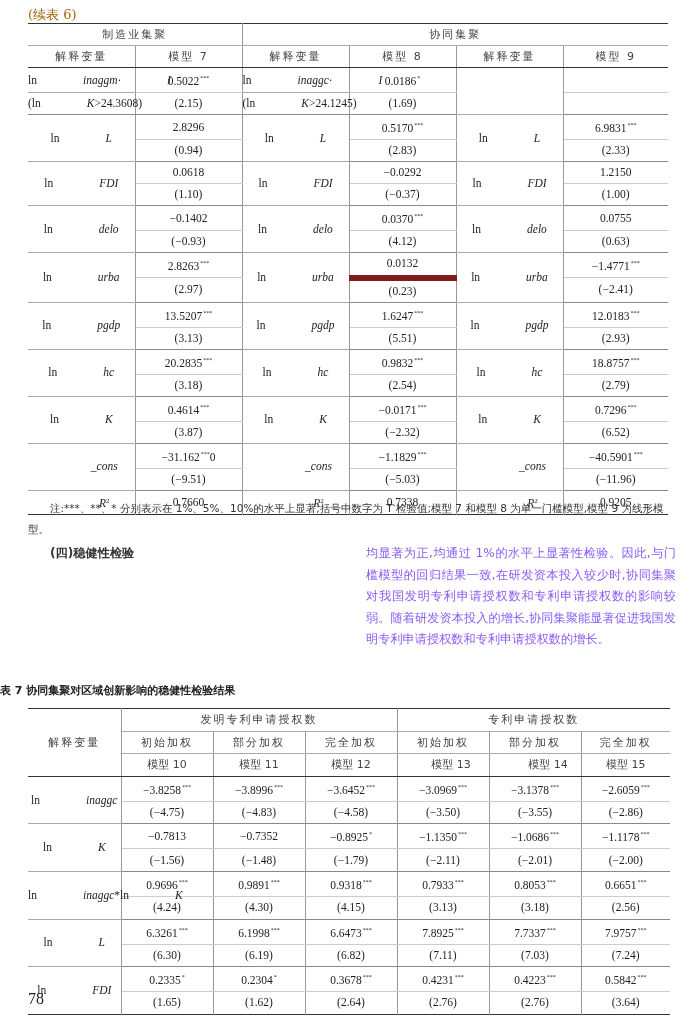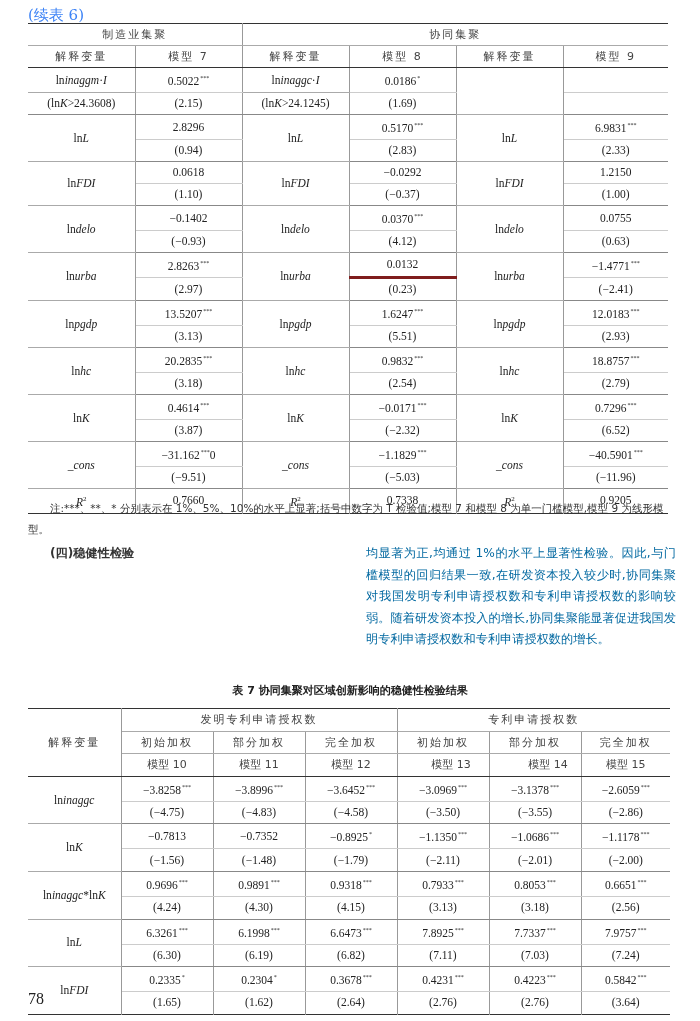--- a/index.html
+++ b/index.html
@@ -2,44 +2,44 @@
 <html><head>
 <meta charset="utf-8">
 <style>
   html, body { margin: 0; padding: 0; background: #ffffff; }
   body {
     width: 700px; height: 1021px; position: relative; overflow: hidden;
     font-family: "DejaVu Serif", "Liberation Serif", serif;
     color: #222;
   }
   .abs { position: absolute; }
-  .caption-top { left: 28px; top: 6px; font-size: 15px; color: #3b82f6; }
+  .caption-top { left: 28px; top: 6px; font-size: 13px; color: #a16207; }
 
   table { border-collapse: collapse; table-layout: fixed; font-family: "Liberation Serif", "DejaVu Serif", serif; }
   td, th { text-align: center; font-weight: normal; padding: 0; color: #222; }
 
   
   #t6 { left: 28px; top: 23px; width: 640px; font-size: 11.5px; }
   #t6 { border-top: 1.5px solid #333; border-bottom: 1.5px solid #333; }
   #t6 td, #t6 th { border-right: 1px solid #999; border-bottom: 1px solid #aaa; height: 21px; line-height: 21px; }
   #t6 tr > *:last-child { border-right: none; }
   #t6 .hdr-bottom > * { border-bottom: 1.5px solid #333; }
   #t6 .grp-end td { border-bottom: 1px solid #888; }
   .cjk { font-family: "DejaVu Sans", sans-serif; font-size: 11px; color: #444; letter-spacing: 2px; }
   sup.st { font-size: 6px; vertical-align: 5px; margin-left: 1px; }
-  i { font-style: italic; }
+  i { font-style: italic; padding-left: 46px; }
 
   .note { left: 28px; top: 498px; width: 645px; font-size: 10.5px; line-height: 21px; color: #333; font-family: "DejaVu Sans", sans-serif; text-indent: 22px; }
 
   .col-left { left: 28px; top: 543px; width: 320px; font-family: "DejaVu Sans", sans-serif; font-size: 12.2px; line-height: 21.5px; color: #333; }
-  .col-right { left: 366px; top: 543px; width: 310px; font-family: "DejaVu Sans", sans-serif; font-size: 12.2px; line-height: 21.5px; color: #0369a1; }
+  .col-right { left: 366px; top: 543px; width: 310px; font-family: "DejaVu Sans", sans-serif; font-size: 12.2px; line-height: 21.5px; color: #8b5cf6; }
   .section-title { font-weight: bold; padding-left: 22px; }
   .para { text-indent: 24px; text-align: justify; }
 
-  .t7-title { left: 0; top: 683px; width: 700px; text-align: center; font-family: "DejaVu Sans", sans-serif; font-weight: bold; font-size: 11px; color: #222; }
+  .t7-title { left: 0; top: 683px; width: 700px; font-family: "DejaVu Sans", sans-serif; font-weight: bold; font-size: 11px; color: #222; }
 
   #t7 { left: 28px; top: 708px; width: 642px; font-size: 11.5px; }
   #t7 { border-top: 1.5px solid #333; border-bottom: 1.5px solid #333; }
   #t7 td, #t7 th { border-right: 1px solid #999; border-bottom: 1px solid #aaa; height: 21.6px; line-height: 21px; }
   #t7 tr > *:last-child { border-right: none; }
   #t7 .hdr-bottom > * { border-bottom: 1.5px solid #333; }
   #t7 .grp-end td { border-bottom: 1px solid #888; }
 
   .page-num { left: 28px; top: 990px; font-size: 16px; font-family: "Liberation Serif", serif; color: #222; }
 </style>
@@ -123,21 +123,21 @@
       </tr>
       <tr class="grp-end">
         <td>(−0.93)</td>
         <td>(4.12)</td>
         <td>(0.63)</td>
       </tr>
       <tr>
         <td rowspan="2">ln<i>urba</i></td>
         <td style="border-bottom:1px solid #ccc">2.8263<sup class="st">***</sup></td>
         <td rowspan="2">ln<i>urba</i></td>
-        <td style="border-bottom:3px solid #7f1d1d">0.0132</td>
+        <td style="border-bottom:6px solid #7f1d1d">0.0132</td>
         <td rowspan="2">ln<i>urba</i></td>
         <td style="border-bottom:1px solid #ccc">−1.4771<sup class="st">***</sup></td>
       </tr>
       <tr class="grp-end">
         <td>(2.97)</td>
         <td>(0.23)</td>
         <td>(−2.41)</td>
       </tr>
       <tr>
         <td rowspan="2">ln<i>pgdp</i></td>

